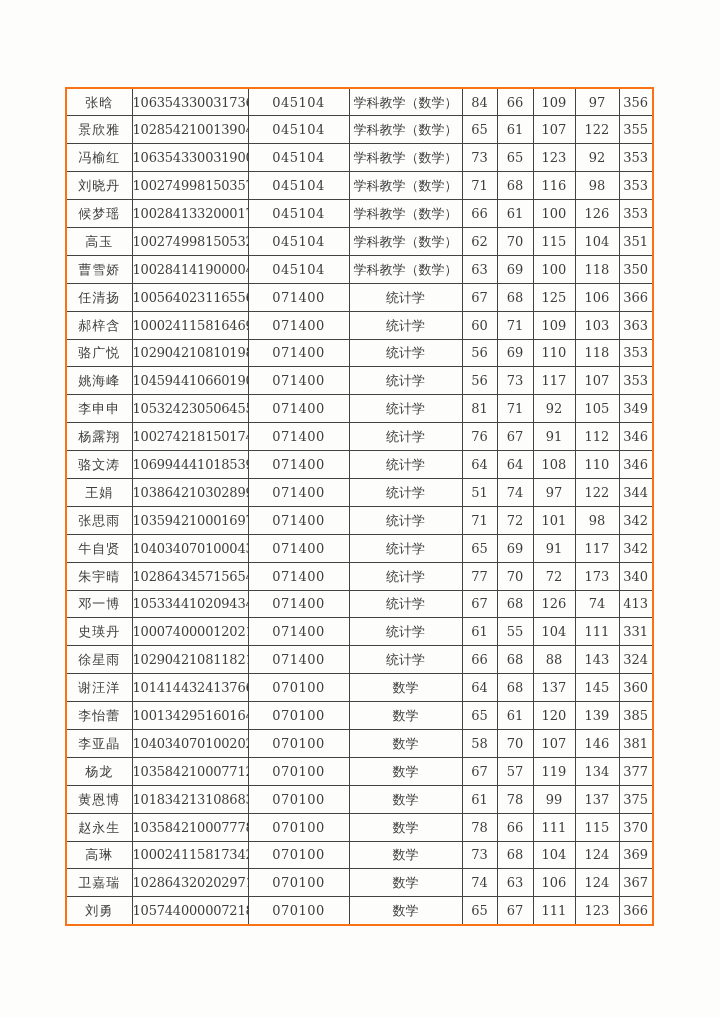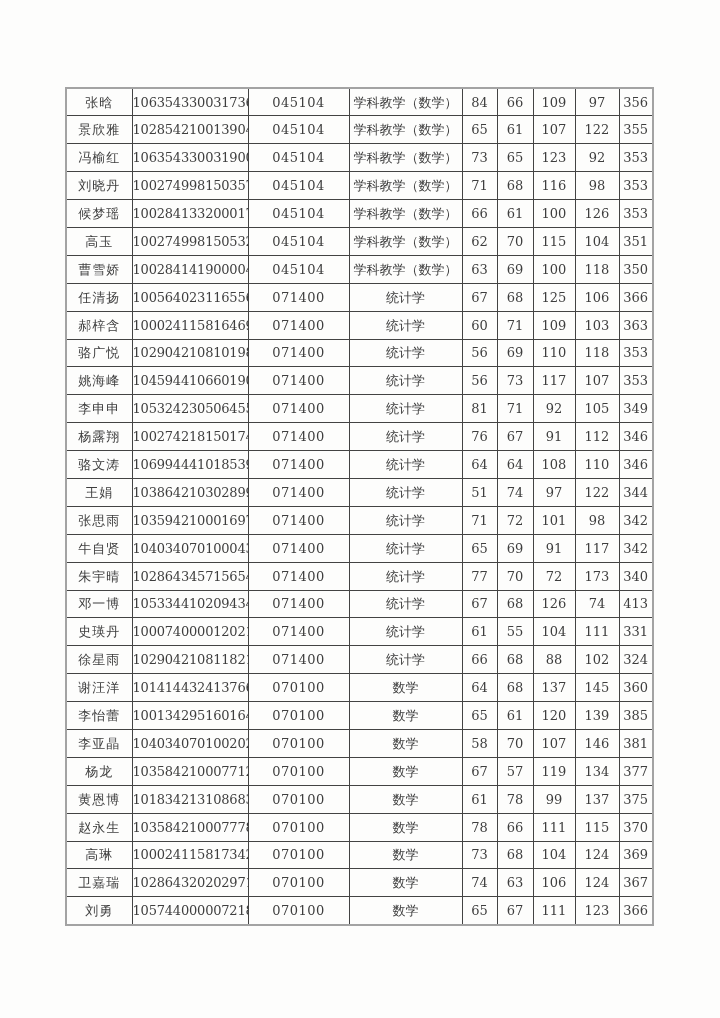--- a/index.html
+++ b/index.html
@@ -18,21 +18,21 @@
     overflow: hidden;
   }
   table.results {
     position: absolute;
     left: 65px;
     top: 87px;
     width: 587px;
     height: 837px;
     border-collapse: collapse;
     table-layout: fixed;
-    border: 2px solid #a3a3a3;
+    border: 2px solid #f97316;
   }
   table.results tr { height: 27.9px; }
   table.results td {
     border: 1px solid #434343;
     text-align: center;
     vertical-align: middle;
     font-size: 13px;
     line-height: 1;
     padding: 0;
     overflow: hidden;
@@ -284,21 +284,21 @@
           <td class="c8">331</td>
         </tr>
         <tr>
           <td class="c0">徐星雨</td>
           <td class="c1">102904210811821</td>
           <td class="c2">071400</td>
           <td class="c3">统计学</td>
           <td class="c4">66</td>
           <td class="c5">68</td>
           <td class="c6">88</td>
-          <td class="c7">102</td>
+          <td class="c7">143</td>
           <td class="c8">324</td>
         </tr>
         <tr>
           <td class="c0">谢汪洋</td>
           <td class="c1">101414432413766</td>
           <td class="c2">070100</td>
           <td class="c3">数学</td>
           <td class="c4">64</td>
           <td class="c5">68</td>
           <td class="c6">137</td>

